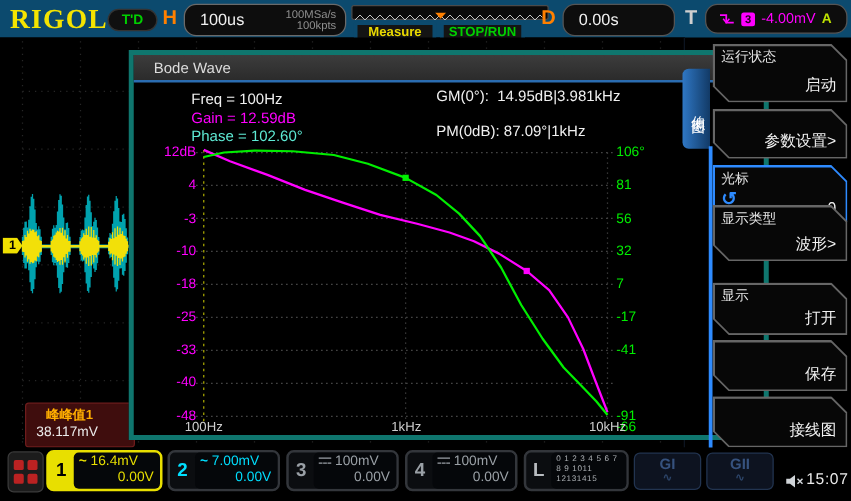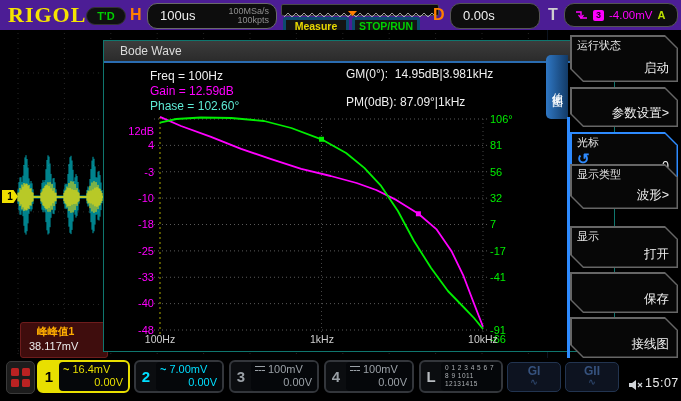--- a/index.html
+++ b/index.html
@@ -1,20 +1,20 @@
 <!DOCTYPE html>
 <html><head>
 <meta charset="utf-8">
 <style>
   html,body{margin:0;padding:0;background:#000;}
   #screen{position:relative;width:681px;height:401px;background:#000;overflow:hidden;
           font-family:"Liberation Sans",sans-serif;-webkit-font-smoothing:antialiased;}
   .abs{position:absolute;}
   
-  #topbar{position:absolute;left:0;top:0;width:681px;height:30px;background:#4c1d95;}
+  #topbar{position:absolute;left:0;top:0;width:681px;height:30px;background:#0c4a6e;}
   #logo{left:8px;top:2px;font-family:"Liberation Serif",serif;font-weight:900;font-size:22px;color:#f5e400;letter-spacing:1px;}
   #td-badge{left:86px;top:7px;width:38px;height:16px;background:#101010;border:1px solid #333;border-radius:9px;
             color:#00d000;font-size:11px;font-weight:bold;text-align:center;line-height:16px;}
   .sect-letter{font-size:16px;font-weight:bold;}
   #h-box{left:147px;top:3px;width:128px;height:24px;background:#0d0d0d;border:1.5px solid #6a6a6a;border-radius:10px;}
   #h-main{left:12px;top:4px;font-size:13px;color:#f0f0f0;}
   .h-sub{right:7px;font-size:9px;color:#8f8f8f;text-align:right;line-height:9px;}
   #preview-strip{left:281px;top:4px;width:156px;height:10px;background:#0a0a0a;border:1px solid #4a4a4a;border-radius:2px;}
   .minibtn{top:17px;height:13px;background:#141414;border:3px solid #0c4a6e;border-radius:3px;
            font-size:10.5px;font-weight:bold;text-align:center;line-height:13px;}
@@ -25,21 +25,21 @@
               text-align:center;line-height:11px;}
   
   #bezel{left:0;top:30px;width:548px;height:328px;background:#000;border-right:1px solid #0c1420;box-sizing:border-box;}
   #scope-svg{left:0;top:0;pointer-events:none;}
   #ch1-marker{left:2px;top:190px;width:16px;height:13px;background:#f0e000;color:#000;font-size:10px;font-weight:bold;
               text-align:center;line-height:13px;clip-path:polygon(0 0,72% 0,100% 50%,72% 100%,0 100%);}
   #meas-box{left:20px;top:322px;width:86px;height:34px;background:#3f0d0d;border:1px solid #6e1c1c;border-radius:3px;}
   #meas-label{left:16px;top:2px;font-size:10.5px;color:#ffae00;font-weight:bold;}
   #meas-value{left:8px;top:17px;font-size:11px;color:#ececec;}
   
-  #dialog{left:103px;top:40px;width:512px;height:312px;background:#000;border:1px solid #0f766e;box-sizing:border-box;}
+  #dialog{left:103px;top:40px;width:512px;height:312px;background:#000;border:4px solid #0f766e;box-sizing:border-box;}
   #dlg-title{left:0;top:0;width:100%;height:22px;background:linear-gradient(#3c3c3c,#2b2b2b);
              border-bottom:2px solid #2a6cb0;box-sizing:border-box;}
   #dlg-title-text{left:16px;top:3px;font-size:12px;color:#dcdcdc;}
   #dlg-close{right:5px;top:3px;width:20px;height:15px;background:#4a4a4a;border:1px solid #5f5f5f;border-radius:3px;
              color:#f0f0f0;font-size:11px;font-weight:bold;text-align:center;line-height:14px;}
   .readout{font-size:12px;}
   .tick{font-size:11px;line-height:12px;}
   .tick-gain{color:#ff00ff;left:8px;width:42px;text-align:right;}
   .tick-phase{color:#00ee00;left:386px;width:46px;text-align:left;}
   .tick-x{color:#cfcfcf;width:44px;text-align:center;top:292px;font-size:10.5px;}
@@ -169,21 +169,21 @@
         <line x1="50" y1="289" x2="383" y2="289" stroke="#5a5a5a" stroke-width="1" stroke-dasharray="1 3"></line>
         <line x1="217.5" y1="78" x2="217.5" y2="293" stroke="#444" stroke-width="1" stroke-dasharray="1 3"></line>
         <line x1="379" y1="78" x2="379" y2="293" stroke="#444" stroke-width="1" stroke-dasharray="1 3"></line>
         <line x1="56" y1="76" x2="56" y2="293" stroke="#aaa800" stroke-width="1" stroke-dasharray="2 3"></line>
         <polyline points="56.0,75.9 77.0,85.0 107.0,95.9 137.1,107.9 167.2,118.1 197.2,127.9 226.7,135.0 252.6,142.0 272.2,149.0 292.2,158.9 314.4,172.8 332.3,188.1 347.4,209.9 359.6,235.2 369.1,260.2 379.0,285.8" stroke="#ff00ff" stroke-width="1.8" fill="none" stroke-linejoin="round"></polyline>
         <rect x="311.8987366798318" y="170.27416666666664" width="5" height="5" fill="#ff00ff"></rect>
         <polyline points="56.0,81.6 72.2,78.0 96.8,76.5 127.2,77.0 160.1,80.0 187.3,87.0 217.5,98.3 242.1,112.0 260.3,126.9 277.1,144.9 293.9,170.0 310.0,200.0 327.1,227.0 343.9,250.0 360.4,267.0 370.0,277.0 379.0,288.0" stroke="#00ee00" stroke-width="1.8" fill="none" stroke-linejoin="round"></polyline>
         <rect x="215" y="95.7538578680203" width="5" height="5" fill="#00ee00"></rect>
       </svg>
 
-    <span class="abs tick tick-gain" style="top:72px;margin-top:12px;">12dB</span>
+    <span class="abs tick tick-gain" style="top:72px;">12dB</span>
     <span class="abs tick tick-gain" style="top:98px;">4</span>
     <span class="abs tick tick-gain" style="top:125px;">-3</span>
     <span class="abs tick tick-gain" style="top:151px;">-10</span>
     <span class="abs tick tick-gain" style="top:177px;">-18</span>
     <span class="abs tick tick-gain" style="top:204px;">-25</span>
     <span class="abs tick tick-gain" style="top:230px;">-33</span>
     <span class="abs tick tick-gain" style="top:256px;">-40</span>
     <span class="abs tick tick-gain" style="top:283px;">-48</span>
 
     <span class="abs tick tick-phase" style="top:72px;">106°</span>

